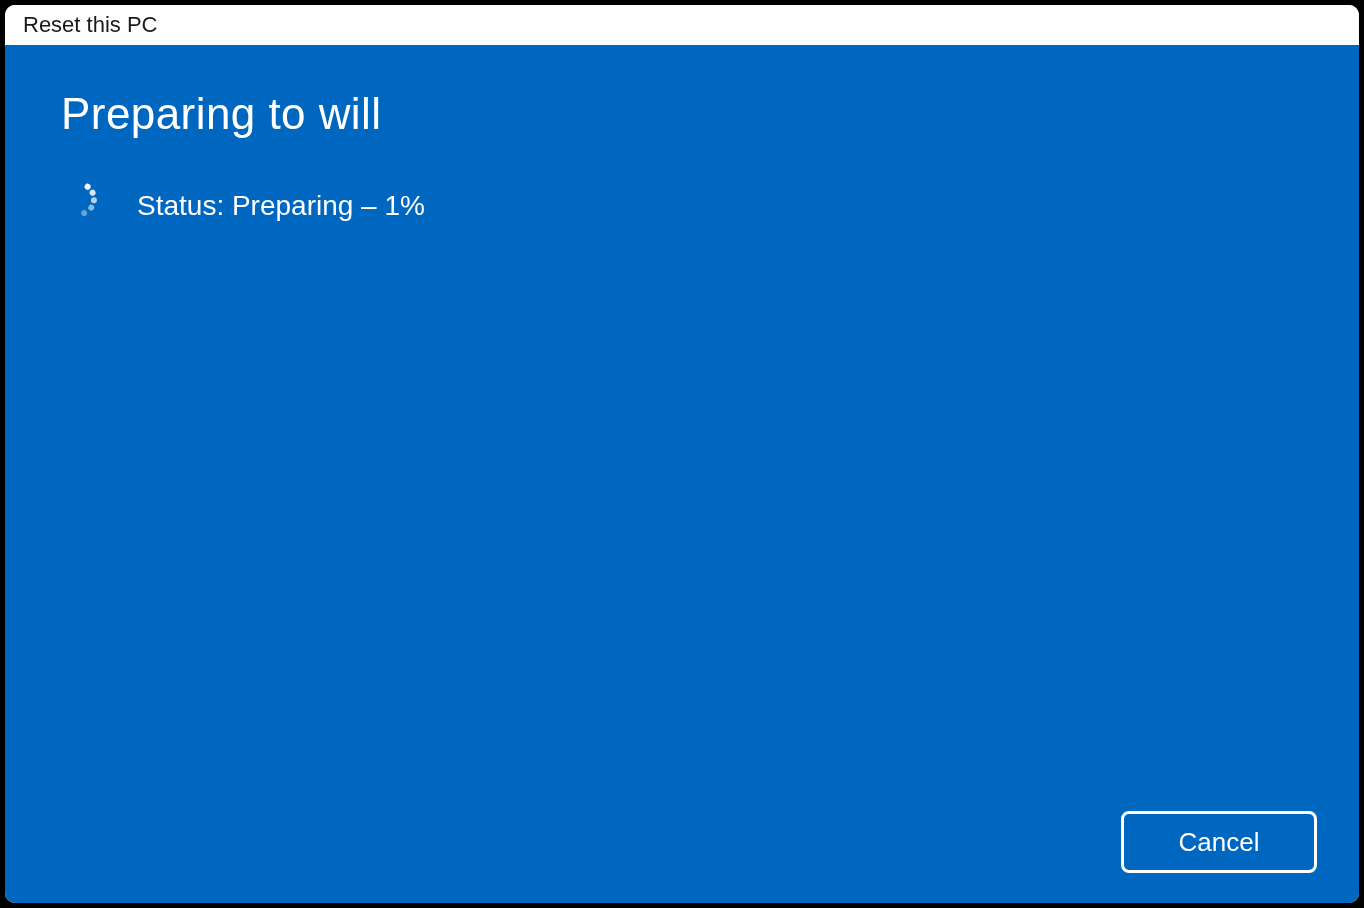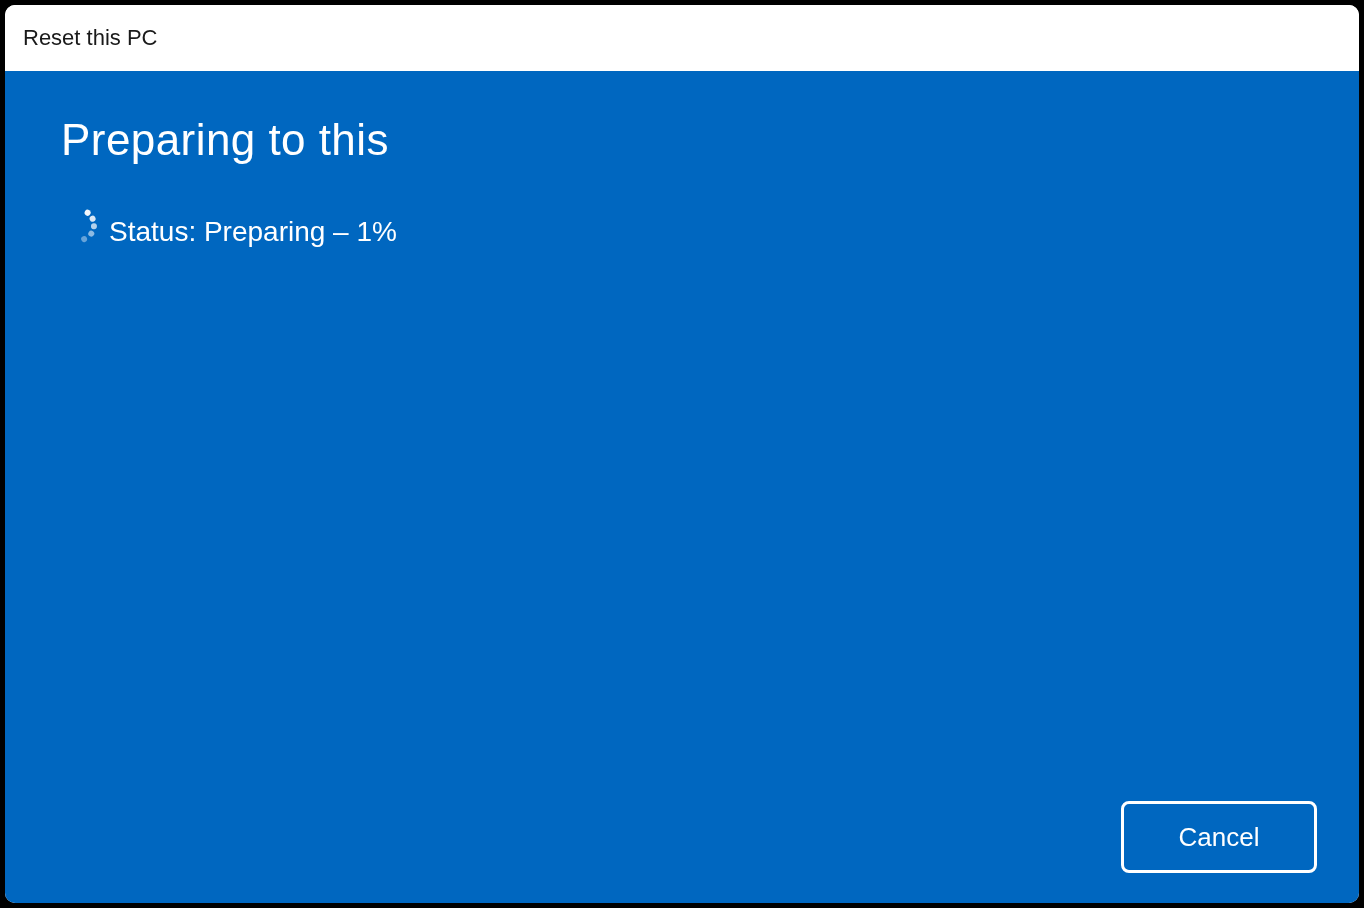--- a/index.html
+++ b/index.html
@@ -21,21 +21,21 @@
       width: 1354px;
       height: 898px;
       background: #fff;
       border-radius: 10px;
       overflow: hidden;
       display: flex;
       flex-direction: column;
       box-shadow: 0 0 0 1px rgba(0,0,0,.2);
     }
     .titlebar {
-      height: 66px;
+      height: 40px;
       background: #fff;
       display: flex;
       align-items: center;
       padding: 0 18px;
       flex-shrink: 0;
     }
     .titlebar-title {
       font-size: 22px;
       color: #1a1a1a;
       font-weight: 400;
@@ -51,21 +51,21 @@
     }
     .heading {
       font-size: 44px;
       font-weight: 400;
       margin-bottom: 42px;
       letter-spacing: .01em;
     }
     .status-row {
       display: flex;
       align-items: flex-start;
-      gap: 12px;
+      gap: 40px;
     }
     .spinner {
       width: 36px;
       height: 36px;
       position: relative;
       flex-shrink: 0;
       margin-top: 0;
       animation: spin 1.6s linear infinite;
     }
     .spinner .dot {
@@ -92,21 +92,21 @@
       font-weight: 400;
     }
     .status-line { display: block; }
     .footer {
       position: absolute;
       bottom: 30px;
       right: 42px;
     }
     .btn-cancel {
       min-width: 196px;
-      height: 72px;
+      height: 62px;
       border: 3px solid #fff;
       background: transparent;
       color: #fff;
       font-size: 26px;
       font-family: inherit;
       border-radius: 8px;
       cursor: pointer;
       padding: 0 32px;
     }
   </style>
@@ -114,21 +114,21 @@
 <body>
 
 <div class="dialog">
 
   <div class="titlebar">
     <span class="titlebar-title">Reset this PC</span>
   </div>
 
   <div class="content">
 
-    <h1 class="heading">Preparing to this</h1>
+    <h1 class="heading">Preparing to will</h1>
 
     <div class="status-row">
       <div class="spinner">
         <span class="dot d1"></span>
         <span class="dot d2"></span>
         <span class="dot d3"></span>
         <span class="dot d4"></span>
         <span class="dot d5"></span>
       </div>
       <div class="status-text">

